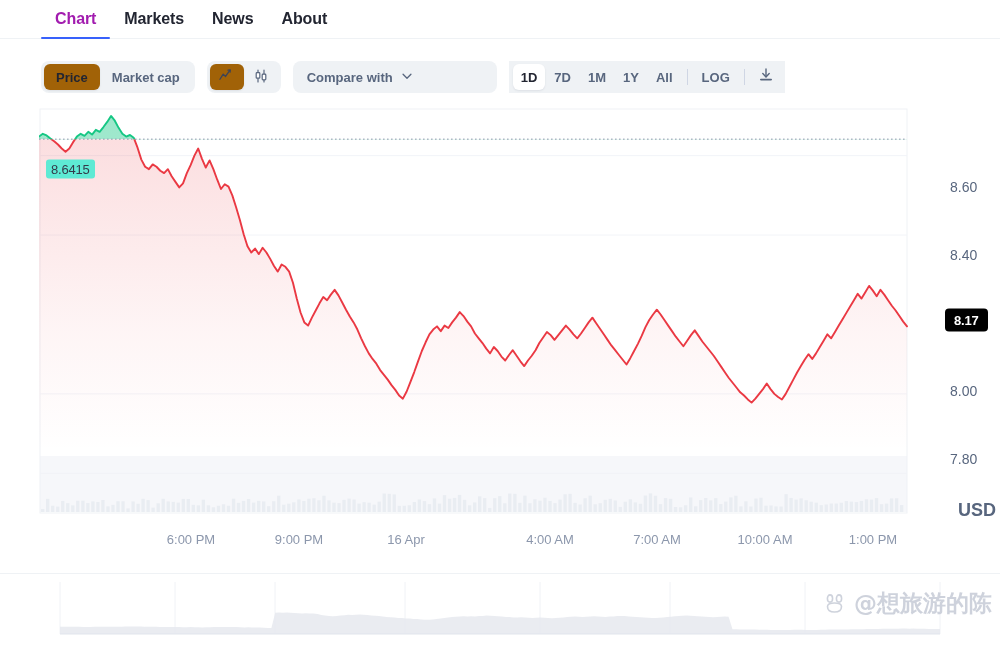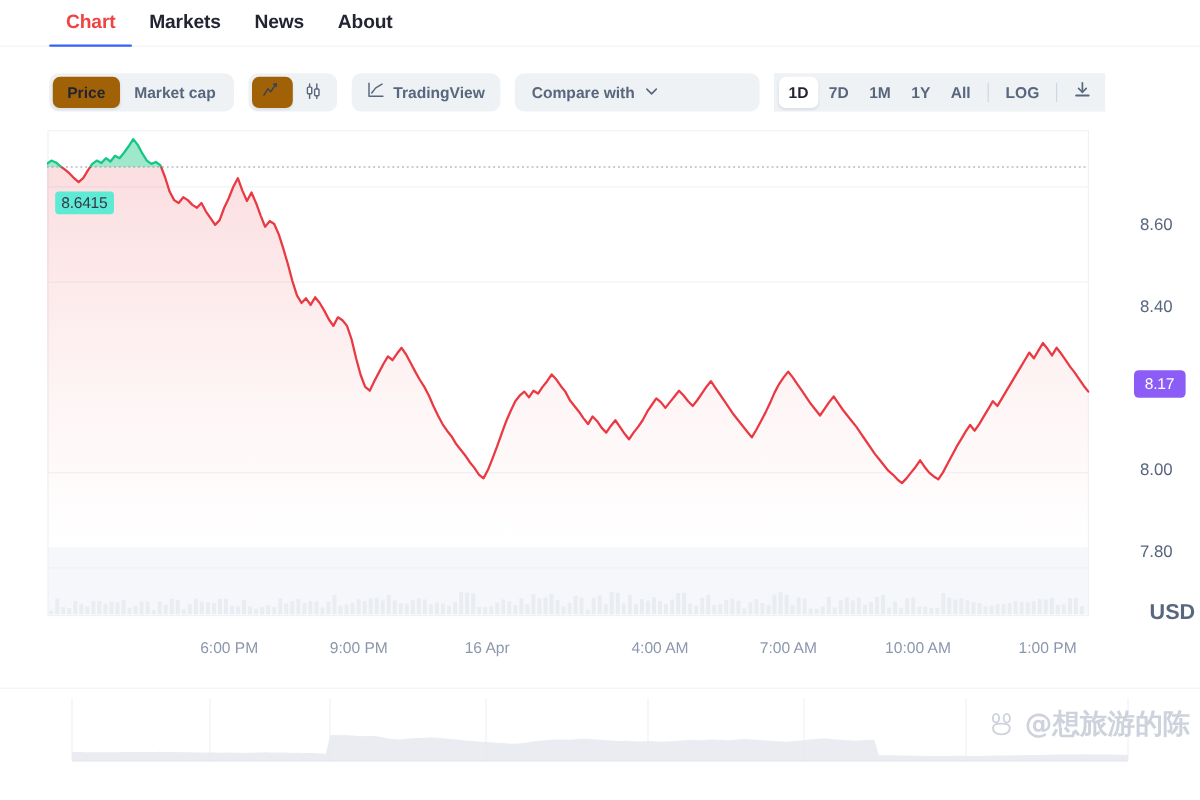--- a/index.html
+++ b/index.html
@@ -23,21 +23,21 @@
   .tab {
     font-size: 16px;
     font-weight: 600;
     color: #222531;
     padding: 0 14px 11px 14px;
     cursor: pointer;
     letter-spacing: -0.1px;
     line-height: 1;
     position: relative;
   }
-  .tab.active { color: #ef4444; margin-top: 32px; }
+  .tab.active { color: #a21caf; margin-top: 32px; }
   .tab.active::after {
     content: "";
     position: absolute;
     left: 0; right: 0; bottom: -1px;
     height: 2px;
     background: #3861fb;
     border-radius: 2px;
   }
 
   
@@ -151,24 +151,24 @@
     top: 392px;
     font-size: 18px;
     font-weight: 700;
     color: #58667e;
   }
   .price-badge {
     position: absolute;
     left: 906px;
     top: 212px;
     transform: translateY(-50%);
-    background: #8b5cf6;
+    background: #000000;
     color: #fff;
     font-size: 13px;
-    font-weight: 400;
+    font-weight: 700;
     border-radius: 4px;
     padding: 4px 9px;
     letter-spacing: -0.2px;
   }
   .ref-label {
     position: absolute;
     left: 7px;
     top: 61px;
     transform: translateY(-50%);
     background: #5eead4;
@@ -256,29 +256,20 @@
         <svg width="16" height="16" viewBox="0 0 16 16" fill="none">
           <line x1="5" y1="2" x2="5" y2="14" stroke="#58667e" stroke-width="1.2" stroke-linecap="round"></line>
           <rect x="3.2" y="4.6" width="3.6" height="5.6" rx="0.8" stroke="#58667e" stroke-width="1.2" fill="#fff"></rect>
           <line x1="11" y1="2" x2="11" y2="14" stroke="#58667e" stroke-width="1.2" stroke-linecap="round"></line>
           <rect x="9.2" y="6.2" width="3.6" height="5.6" rx="0.8" stroke="#58667e" stroke-width="1.2" fill="#fff"></rect>
         </svg>
       </span>
     </div>
   </div>
 
-  <div class="btn">
-    <span>
-      <svg width="15" height="15" viewBox="0 0 16 16" fill="none">
-        <path d="M1.6 1.5 V13 H14" stroke="#58667e" stroke-width="1.3" stroke-linecap="round" stroke-linejoin="round"></path>
-        <path d="M4 10.2 L7.6 5.6 L13.2 2.2" stroke="#58667e" stroke-width="1.3" stroke-linecap="round" stroke-linejoin="round"></path>
-      </svg>
-    </span>
-    <span>TradingView</span>
-  </div>
 
   <div class="btn compare">
     <span>Compare with</span>
     <span>
       <svg width="14" height="14" viewBox="0 0 16 16" fill="none">
         <path d="M3.5 6 L8 10.5 L12.5 6" stroke="#58667e" stroke-width="1.5" stroke-linecap="round" stroke-linejoin="round"></path>
       </svg>
     </span>
   </div>
 

